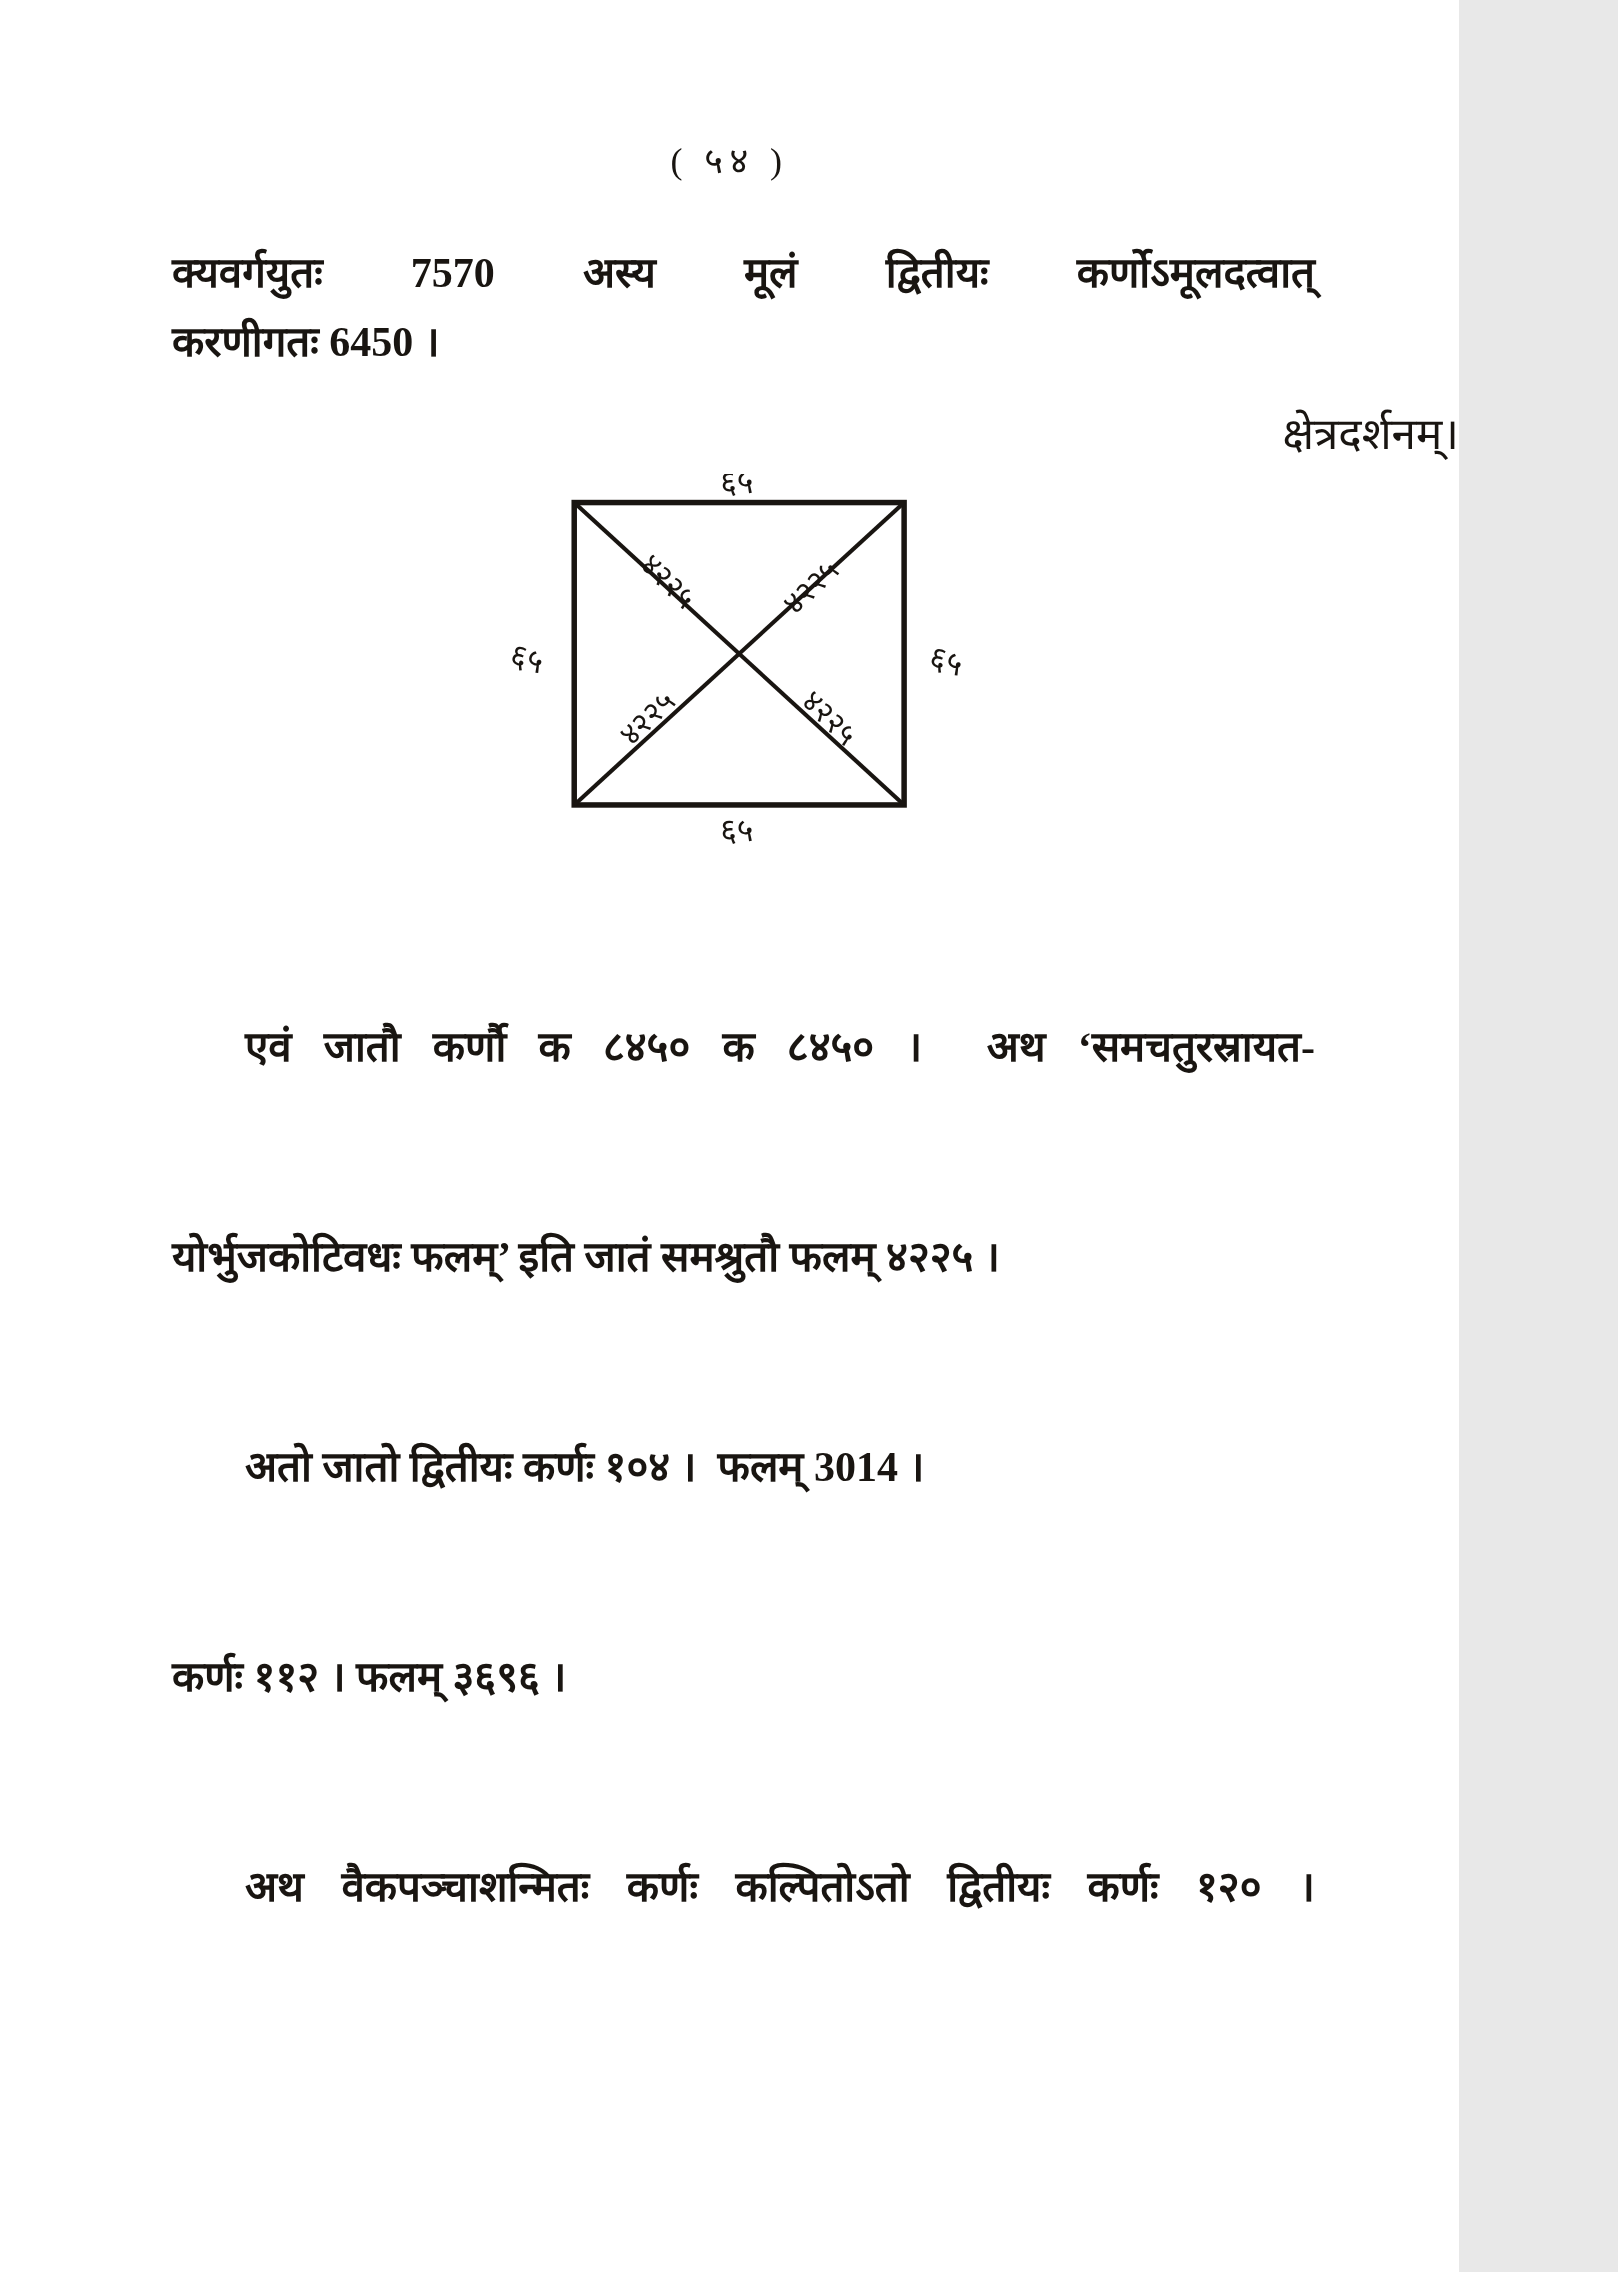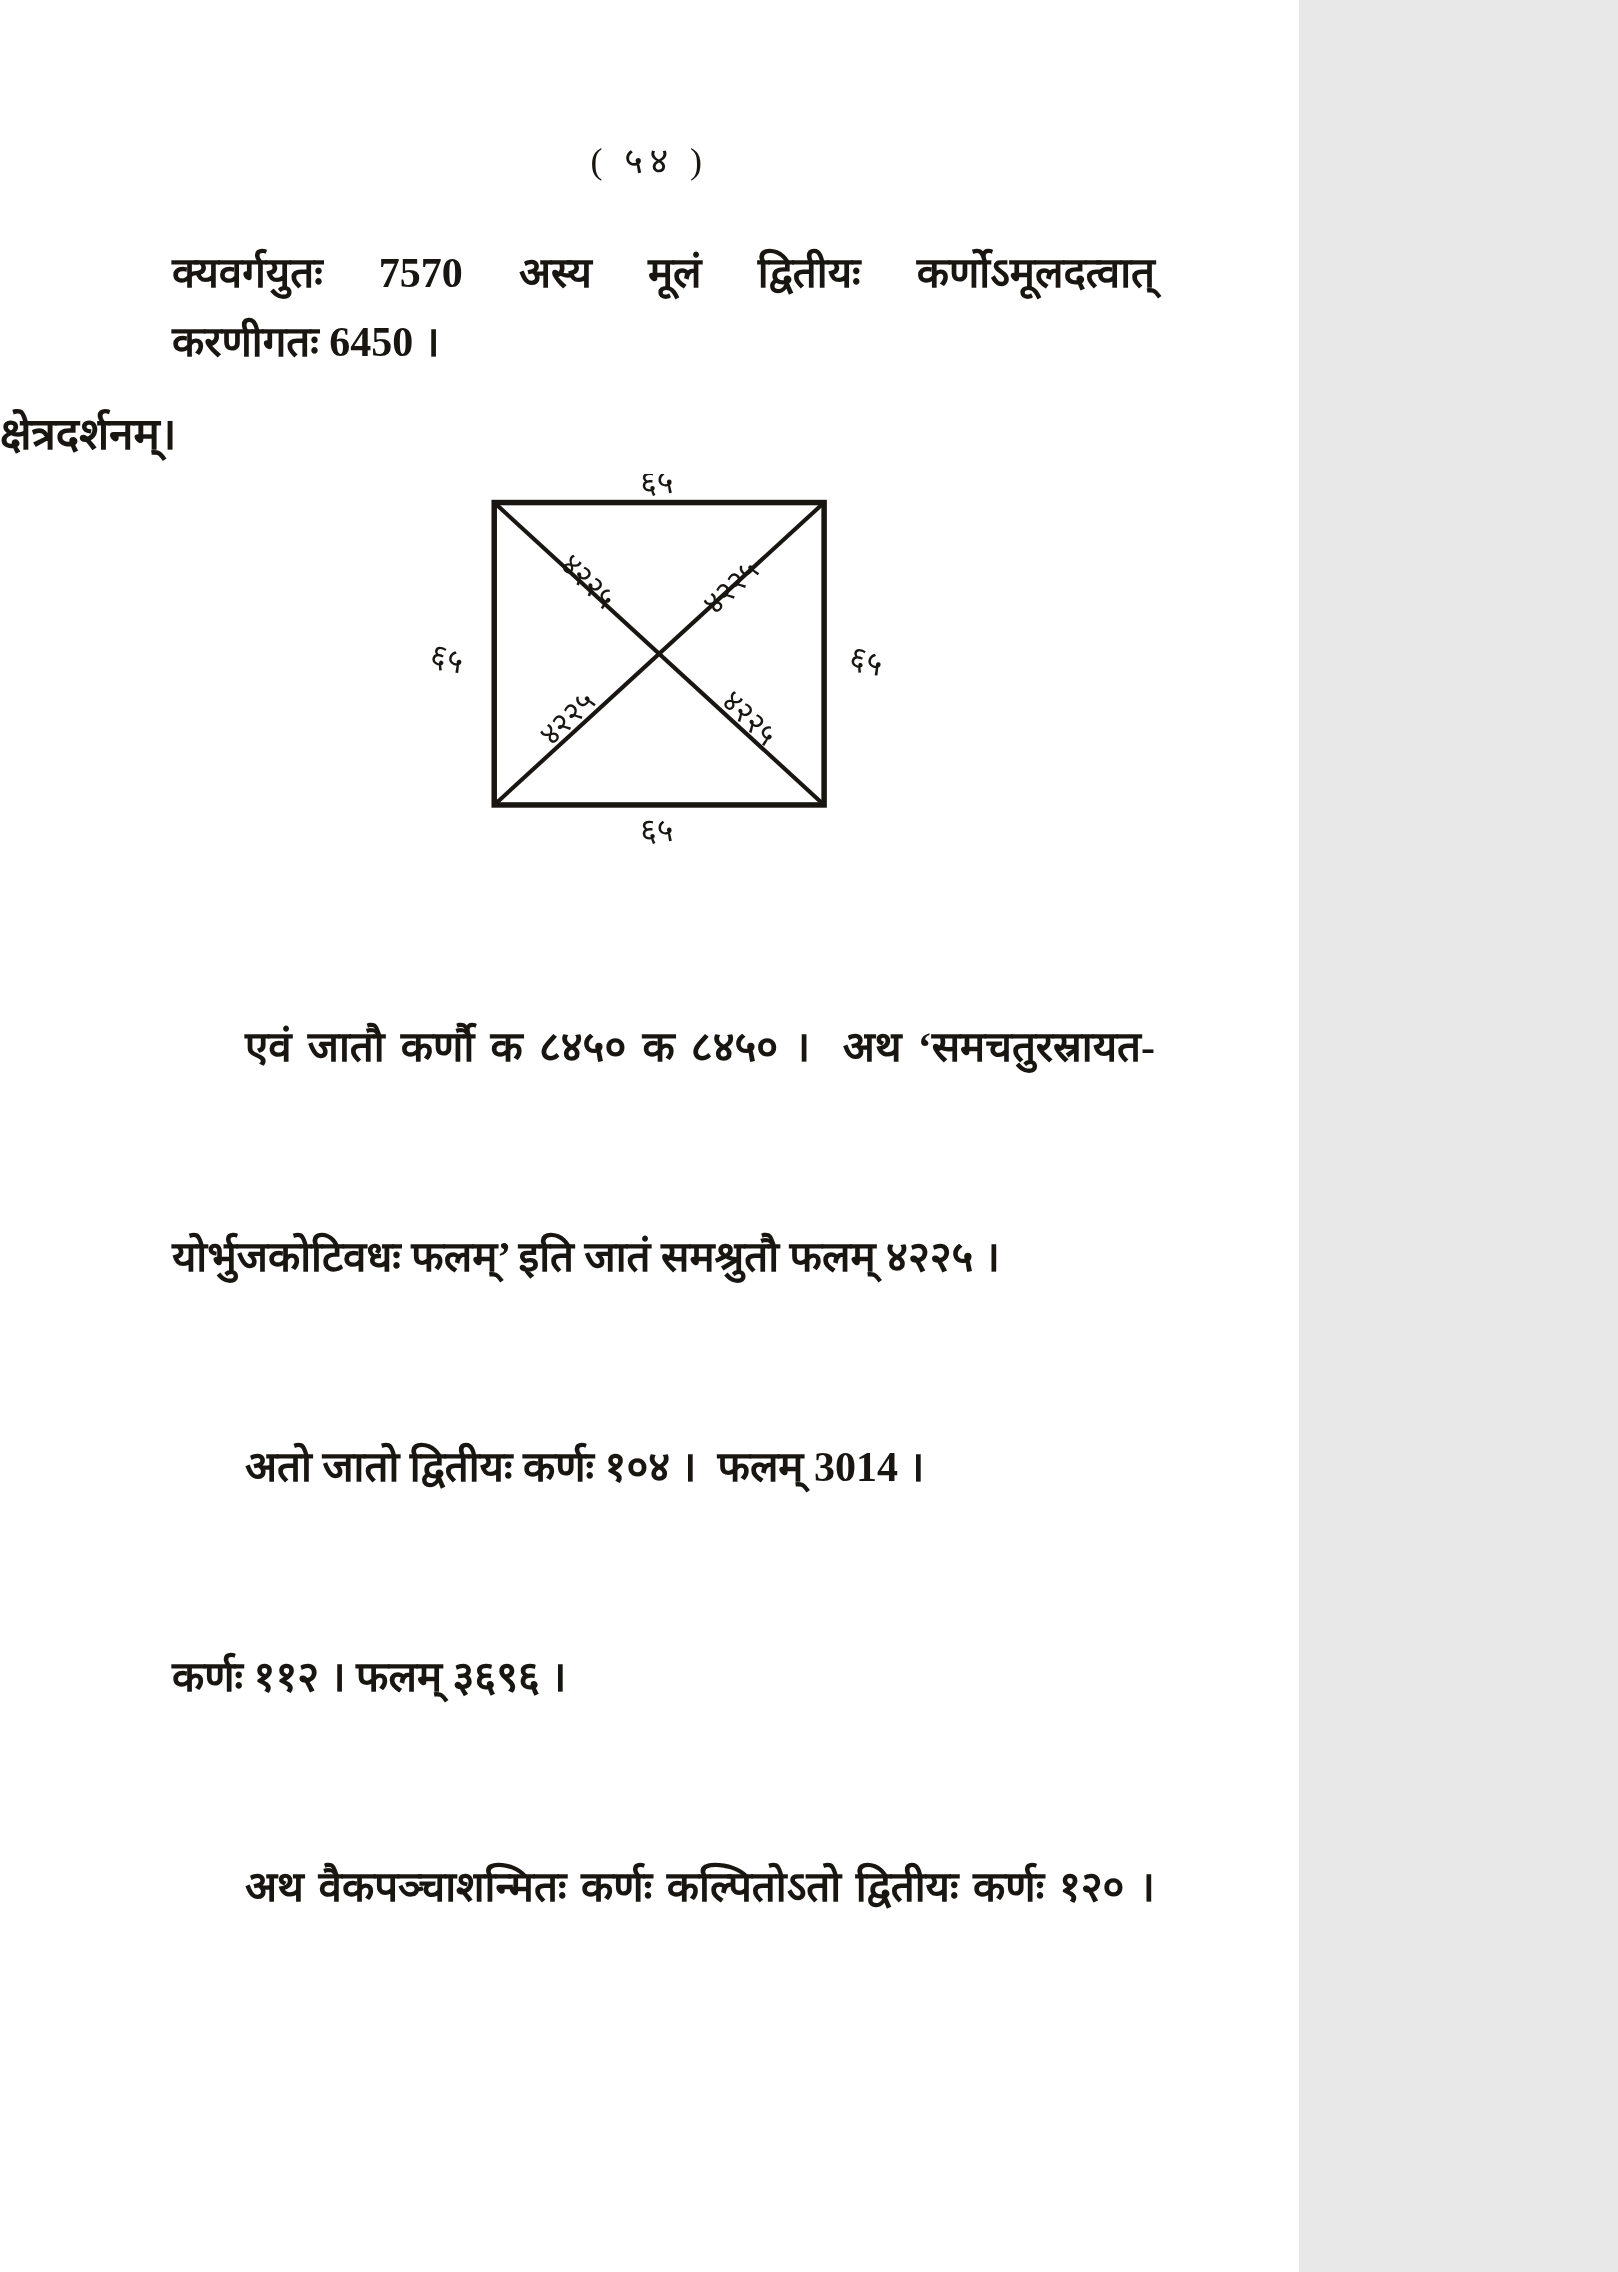--- a/index.html
+++ b/index.html
@@ -1,18 +1,18 @@
 <!DOCTYPE html>
 <html style="font-size:7.3px"><head>
 <meta charset="utf-8">
 <style>
   html,body{margin:0;padding:0;background:#e8e8e8;}
   #scan-page{
     position:relative;
-    width:1299px;height:2273px;
+    width:1459px;height:2273px;
     background:#ffffff;
     color:#191511;
     font-family:"Liberation Serif","DejaVu Serif",serif;
     overflow:hidden;
   }
   .textcol{margin-left:172px;margin-right:144px;}
   .pageno{
     text-align:center;
     padding-top:135px;
     font-size:36px;
@@ -21,23 +21,23 @@
   }
   .introline{
     font-size:42px;
     font-weight:bold;
     line-height:69px;
     white-space:pre-wrap;
   }
   .introline.first{margin-top:55px;}
   .stretch{text-align:justify;text-align-last:justify;}
   .section-heading{
-    text-align:left;
+    text-align:right;
     font-size:44px;
-    font-weight:bold;
+    font-weight:normal;
     margin-top:25px;
   }
   .diagram-wrap1{
     width:504px;
     margin:11.5px auto 0 auto;
   }
   .bodytext{
     margin-top:20.6px;
     font-size:42px;
     font-weight:bold;

